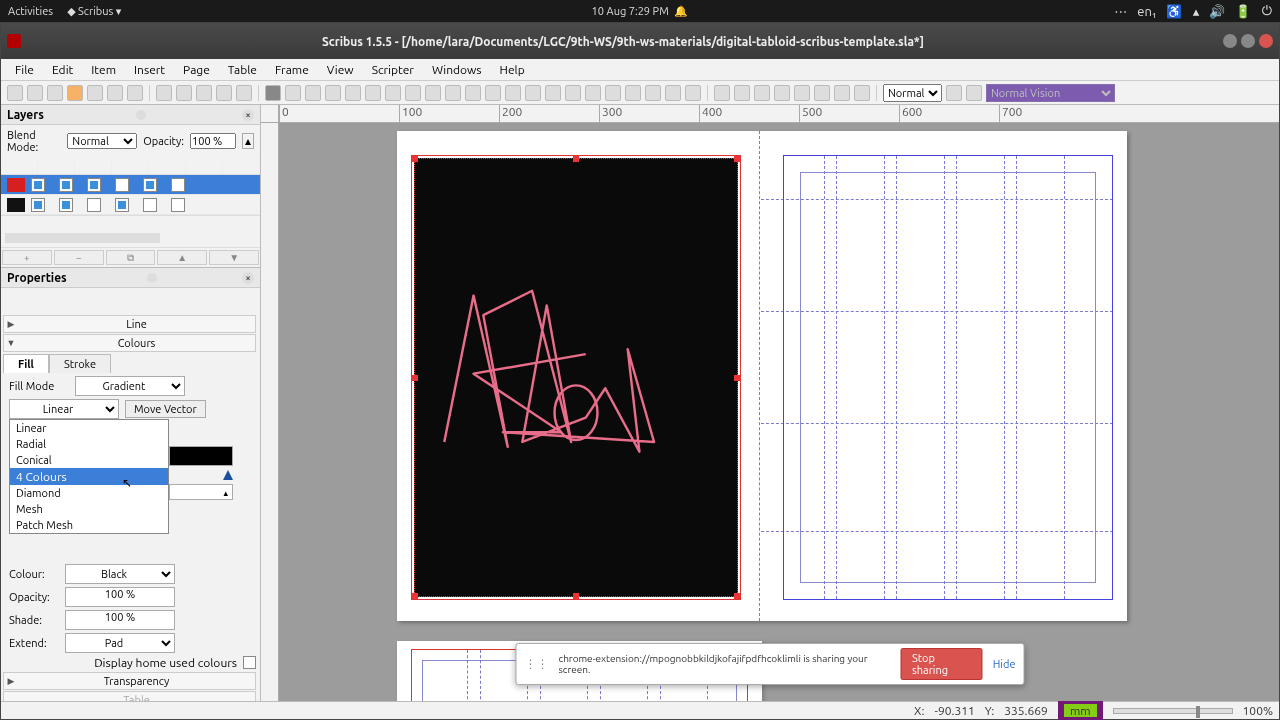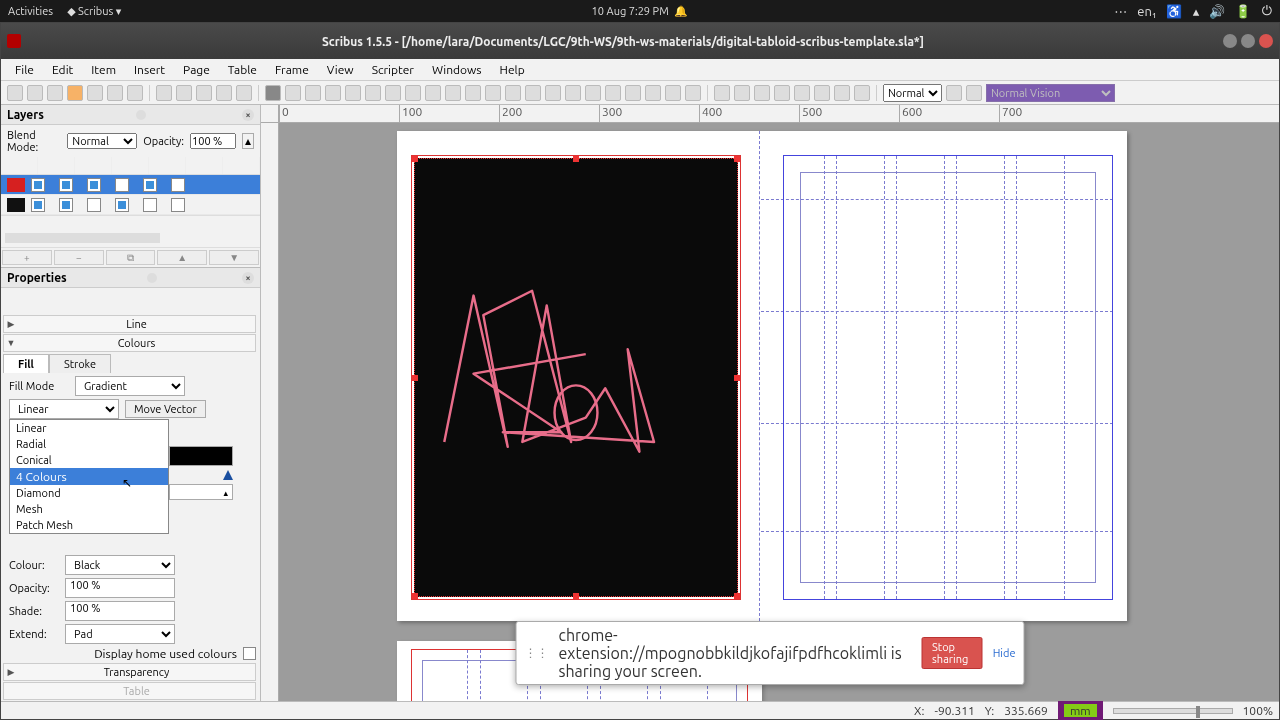--- a/index.html
+++ b/index.html
@@ -64,21 +64,21 @@
   .section-row { height: 18px; display: flex; align-items: center; border: 1px solid #ccc; margin: 1px 0; background: #f6f6f6; }
   .section-row .arrow { width: 14px; text-align: center; font-size: 9px; color: #555; }
   .section-row .lbl { flex:1; text-align: center; font-size: 11px; }
 
   .tabs { display: flex; margin: 2px 0; }
   .tabs .tab { padding: 3px 14px; border: 1px solid #bbb; border-bottom: none; background: #eee; font-size: 11px; }
   .tabs .tab.active { background: #fff; font-weight: bold; }
 
   .form-row { display: flex; align-items: center; margin: 3px 0 3px 6px; gap: 6px; }
   .form-row label { width: 60px; font-size: 11px; }
-  .form-row select, .form-row .spin { flex: 1; max-width: 110px; height: 20px; font-size: 11px; border: 1px solid #aaa; background: #fff; padding: 0 4px; }
+  .form-row select, .form-row .spin { flex: 1; max-width: 110px; height: 20px; font-size: 11px; border: 1px solid #aaa; background: #fff; padding: 0 4px; text-align: center; }
   .form-row .btn { border: 1px solid #aaa; background: #eee; padding: 2px 8px; font-size: 11px; }
   .chk { width:13px; height:13px; border:1px solid #888; background:#fff; }
 
   
   .dropdown-open { position: relative; }
   .grad-list { position: absolute; top: 20px; left: 0; width: 160px; background: #fff; border: 1px solid #888; z-index: 50; }
   .grad-list div { padding: 2px 6px; font-size: 11px; }
   .grad-list div.sel { background: #3c7fd9; color: #fff; }
   .cursor-ptr { position:absolute; top: 8px; left: 112px; font-size:12px; color:#000; z-index:60; }
 
@@ -105,21 +105,21 @@
   .selected-frame { position:absolute; inset:2px; background:#0a0a0a; border:1px dotted #e33; }
   .sel-handle { position:absolute; width:6px; height:6px; background:#e33; }
   svg.scribble { position:absolute; inset:0; }
 
   .next-spread { position:absolute; top:518px; left:118px; width:365px; height:90px; background:#fff; box-shadow: 2px 2px 4px rgba(0,0,0,.2); }
   .next-spread .pg { position:absolute; top:8px; left:14px; right:14px; bottom:0; border:1px solid #d33; }
   .next-spread .mg { position:absolute; inset:10px 10px 0 10px; border:1px solid #88c; border-bottom:none;}
 
   
   .share-bar { position:absolute; bottom:16px; left:50%; transform:translateX(-50%); background:#fff; border:1px solid #aaa; border-radius:3px; padding:4px 8px; display:flex; align-items:center; gap:10px; box-shadow:0 2px 6px rgba(0,0,0,.3); z-index:100;}
-  .share-bar .msg { font-size:16px; color:#333; }
+  .share-bar .msg { font-size:10px; color:#333; }
   .share-bar .stop { background:#d9534f; color:#fff; border:1px solid #b33; padding:3px 10px; font-size:11px; border-radius:2px;}
   .share-bar .hide { color:#2a6bd0; font-size:11px; }
 
   
   .statusbar { height: 18px; background:#f2f2f2; border-top:1px solid #bbb; display:flex; align-items:center; padding:0 6px; font-size:11px; color:#333; gap:14px;}
   .statusbar .r { margin-left:auto; display:flex; gap:10px; align-items:center;}
   .statusbar .zoom { width:120px; height:6px; background:#ddd; border:1px solid #aaa; position:relative;}
   .statusbar .zoom::after{content:"";position:absolute; left:70%; top:-3px; width:4px; height:12px; background:#888;}
 </style>
 </head>
@@ -326,21 +326,21 @@
           </div>
 
           <div class="form-row" style="margin-left:6px;margin-top:108px">
             <select style="width:66px;visibility:hidden"></select>
           </div>
 
           <div style="position:absolute; top:158px; left:168px; width:64px; height:20px; background:#000; border:1px solid #aaa;"></div>
           <div style="position:absolute; top:182px; left:222px; width:0;height:0;border-left:5px solid transparent;border-right:5px solid transparent;border-bottom:10px solid #1a4fa0;"></div>
           <div style="position:absolute; top:196px; left:168px; width:64px; height:16px; border:1px solid #aaa; background:#fff; font-size:9px; text-align:right; padding-right:4px; line-height:16px;">▴</div>
 
-          <div class="form-row" style="margin-top:8px">
+          <div class="form-row" style="margin-top:17px">
             <label style="width:50px">Colour:</label>
             <select><option>Black</option></select>
           </div>
           <div class="form-row">
             <label style="width:50px">Opacity:</label>
             <div class="spin">100 %</div>
           </div>
           <div class="form-row">
             <label style="width:50px">Shade:</label>
             <div class="spin">100 %</div>

